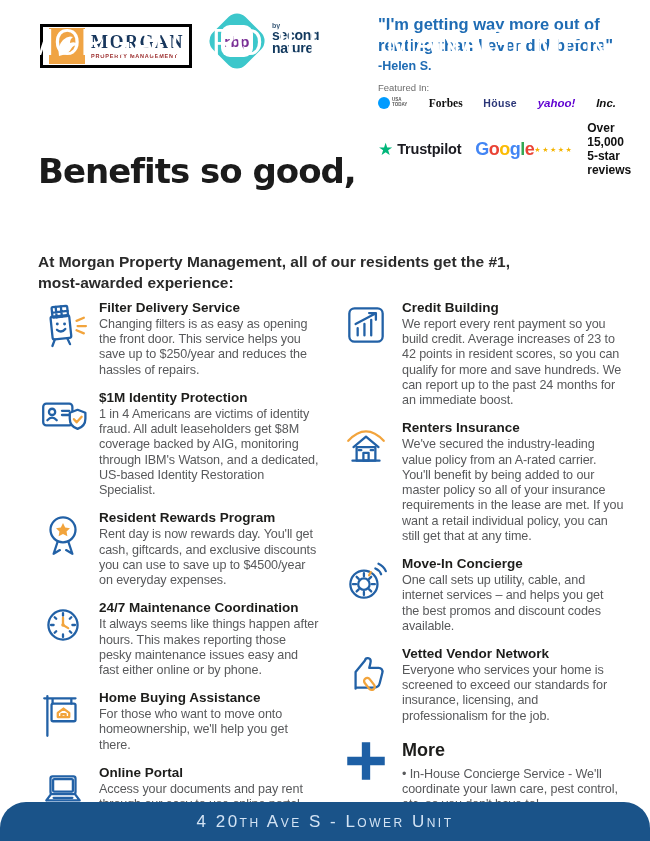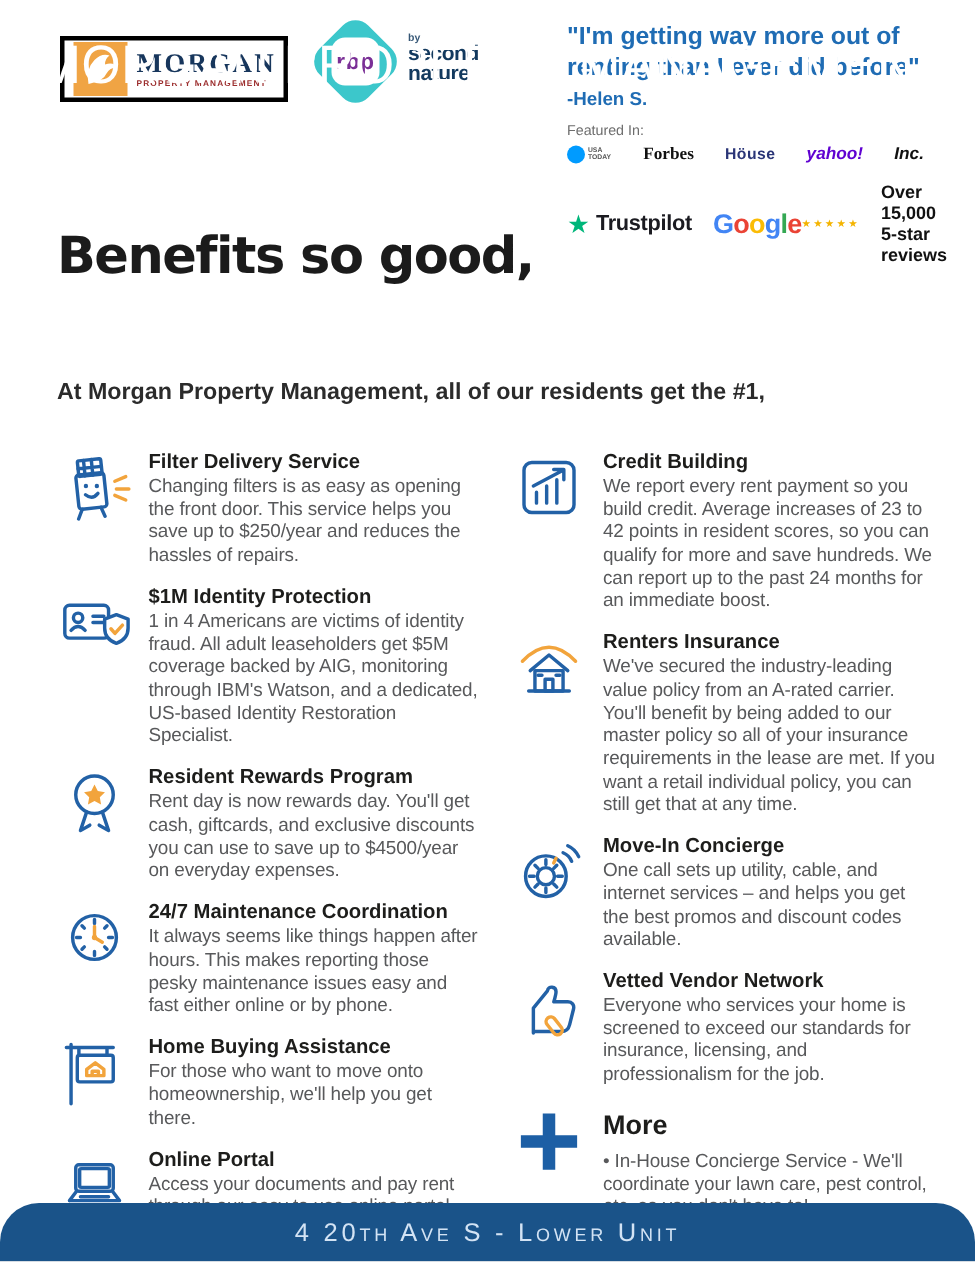--- a/index.html
+++ b/index.html
@@ -159,20 +159,21 @@
         <div>5-star reviews</div>
       </span>
     </div>
   </div>
 
   <div class="headline">
     <div>Benefits so good,</div>
   </div>
   <div class="intro">
     <div>At Morgan Property Management, all of our residents get the #1,</div>
+    <div>most-awarded experience:</div>
   </div>
 
   <div class="benefits">
     <div class="col">
 
       <div class="benefit">
         <div class="bicon">
           <svg viewBox="0 0 48 48">
               <g class="ic" transform="rotate(-6 24 26)">
             <rect x="13" y="15" width="18" height="22" rx="2"></rect>
@@ -201,21 +202,21 @@
             <rect x="5" y="13" width="28" height="21" rx="3"></rect>
             <circle cx="13.5" cy="21" r="3"></circle>
             <path d="M9 29 q4.5 -5 9 0 M23 20 h7 M23 24 h7"></path>
             <path d="M38 19 l7.5 2.8 v5.7 c0 5 -3.2 8.3 -7.5 9.8 c-4.3 -1.5 -7.5 -4.8 -7.5 -9.8 v-5.7 z" fill="#fff"></path>
               </g>
             <path d="M34.5 28 l2.6 3 l4.8 -5.3" class="ic-o"></path>
           </svg>
         </div>
         <div class="btext">
           <div class="btitle">$1M Identity Protection</div>
-          <div class="bdesc">1 in 4 Americans are victims of identity fraud. All adult leaseholders get $5M coverage backed by AIG, monitoring through IBM's Watson, and a dedicated, US-based Identity Restoration Specialist.</div>
+          <div class="bdesc">1 in 4 Americans are victims of identity fraud. All adult leaseholders get $8M coverage backed by AIG, monitoring through IBM's Watson, and a dedicated, US-based Identity Restoration Specialist.</div>
         </div>
       </div>
 
       <div class="benefit">
         <div class="bicon">
           <svg viewBox="0 0 48 48">
               <g class="ic">
             <circle cx="24" cy="19" r="12"></circle>
             <path d="M19 30 L15 42 l6 -3.5 M29 30 L33 42 l-6 -3.5"></path>
               </g>

